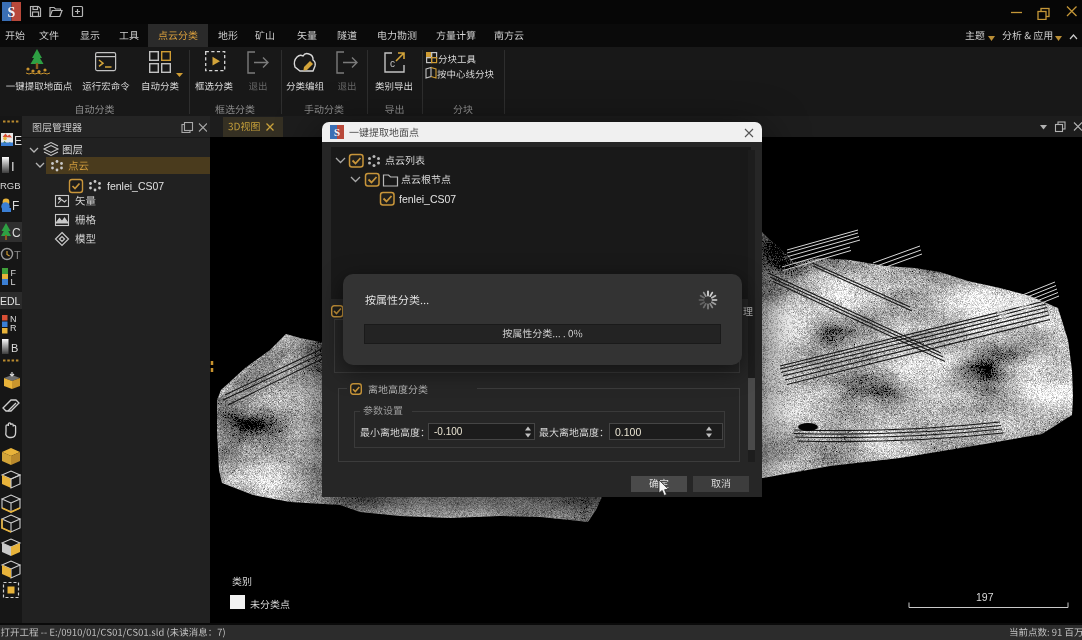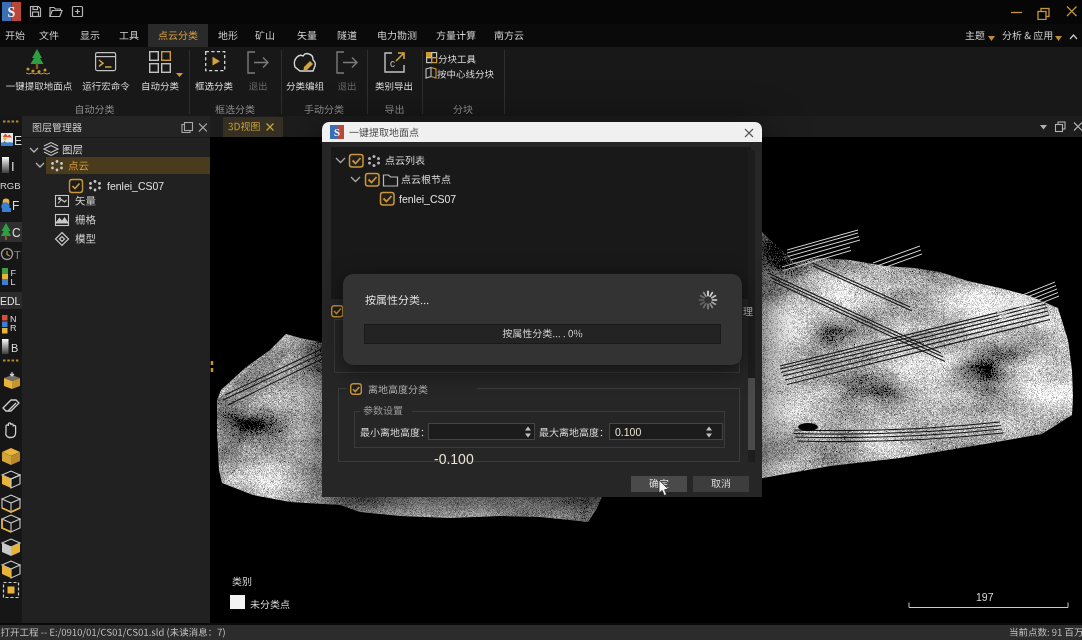--- a/index.html
+++ b/index.html
@@ -858,21 +858,21 @@
           <use href="#g6700" x="0"></use>
           <use href="#g5C0F" x="1000"></use>
           <use href="#g79BB" x="2000"></use>
           <use href="#g5730" x="3000"></use>
           <use href="#g9AD8" x="4000"></use>
           <use href="#g5EA6" x="5000"></use>
           <use href="#gFF1A" x="6000"></use>
         </g>
       </svg>
     <div class="abs" style="left:106px;top:301px;width:107px;height:17px;background:#1c1c1c;border:1px solid #454545;box-sizing:border-box;">
-      <div class="t" style="left:5px;top:2px;font-size:14px;color:#e9e4d2;margin-top:25px;">-0.100</div>
+      <div class="t" style="left:5px;top:2px;font-size:10px;color:#e9e4d2;">-0.100</div>
       <svg class="abs" style="left:95px;top:2px" width="8" height="12" viewBox="0 0 8 12" fill="#c2c2c2">
         <polygon points="4,0.5 7,4.5 1,4.5"></polygon>
           <polygon points="4,11.5 7,7.5 1,7.5"></polygon>
       </svg>
     </div>
     <svg class="abs" style="left:217px;top:305px" width="71" height="13" viewBox="0 0 71 13">
         <g fill="#dcdcdc" transform="translate(0.00 9.20) scale(0.010000)">
           <use href="#g6700" x="0"></use>
           <use href="#g5927" x="1000"></use>
           <use href="#g79BB" x="2000"></use>

